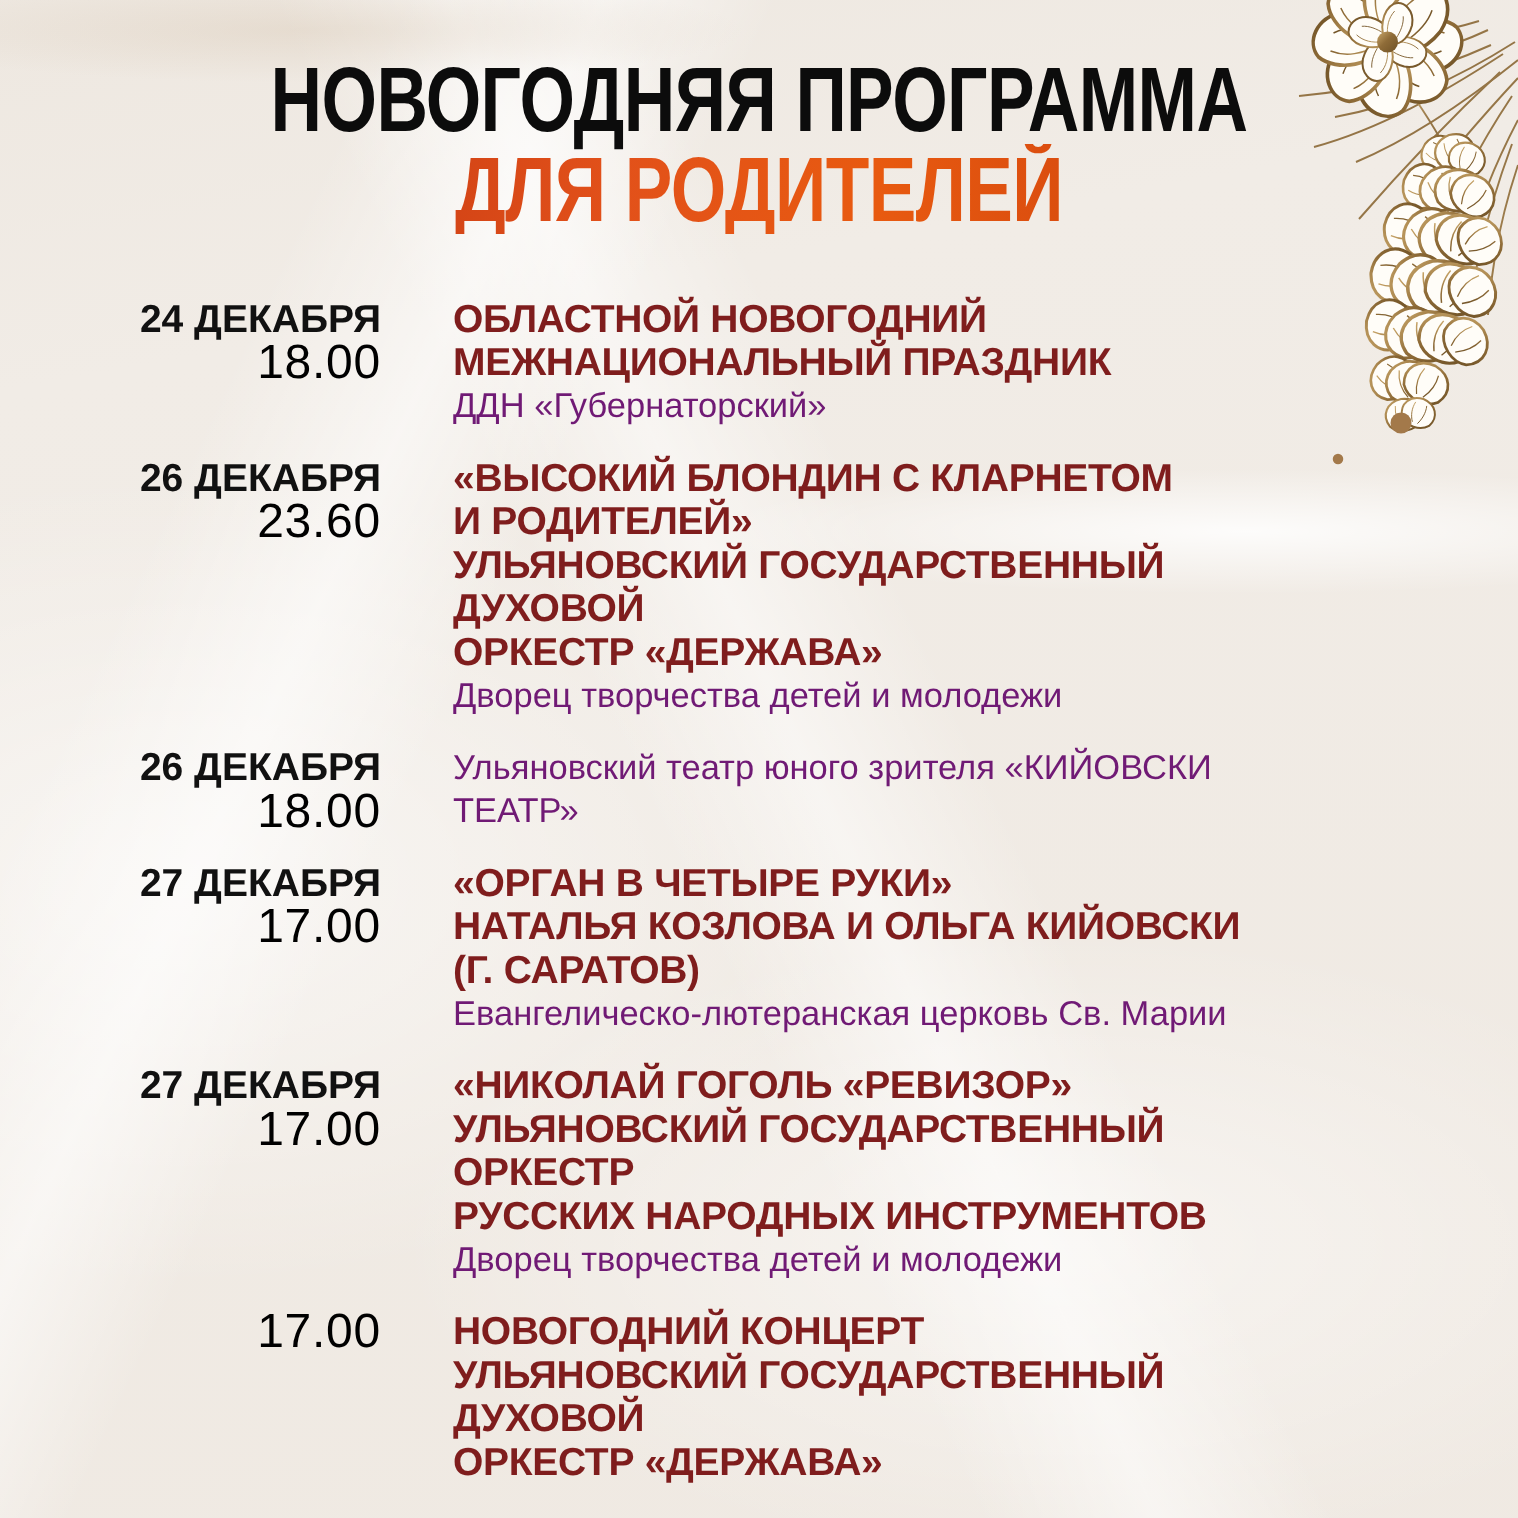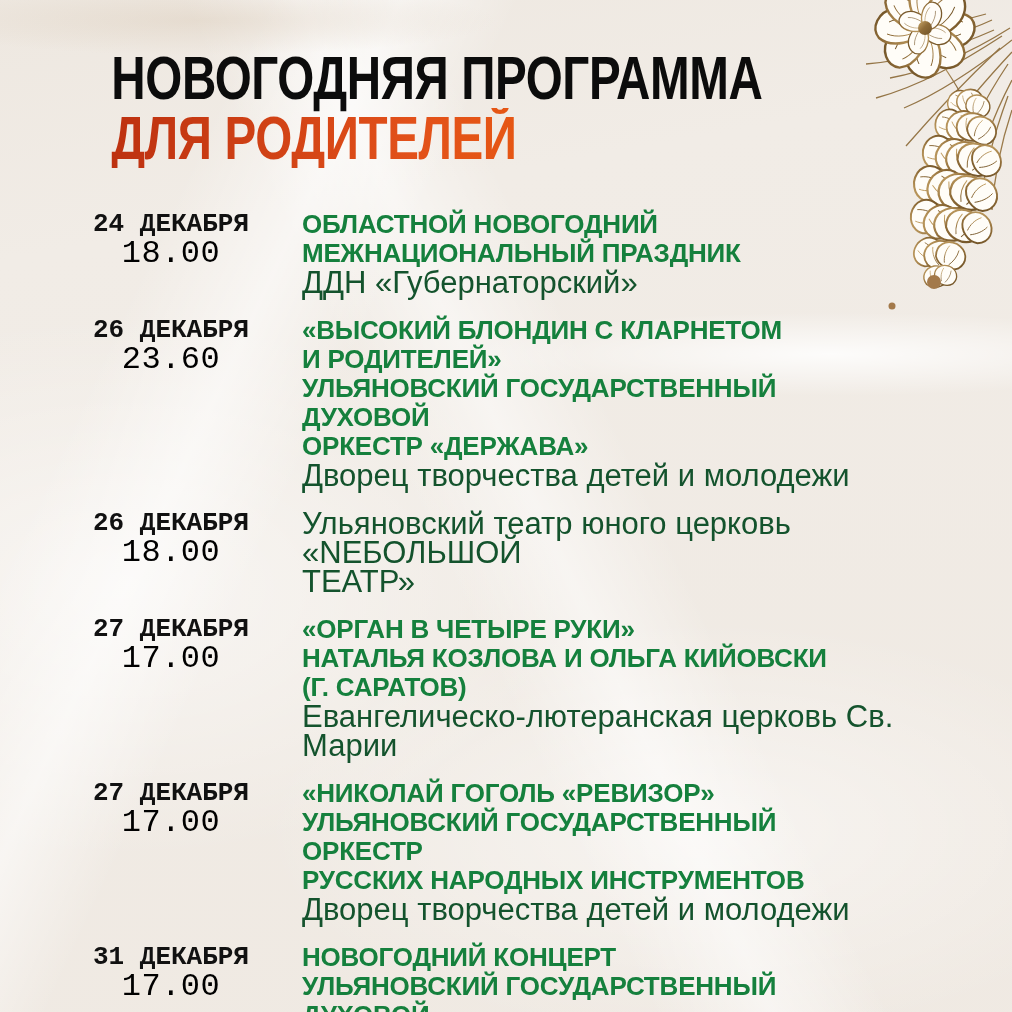--- a/index.html
+++ b/index.html
@@ -14,21 +14,21 @@
       linear-gradient(115deg, rgba(255,255,255,0) 18%, rgba(255,255,255,.55) 27%, rgba(255,255,255,0) 35%),
       linear-gradient(245deg, rgba(255,255,255,0) 40%, rgba(255,255,255,.5) 48%, rgba(255,255,255,0) 56%),
       radial-gradient(700px 420px at 12% 58%, rgba(255,255,255,.55), rgba(255,255,255,0) 65%),
       radial-gradient(640px 300px at 70% 82%, rgba(255,255,255,.5), rgba(255,255,255,0) 70%),
       linear-gradient(170deg, rgba(232,224,214,.35), rgba(255,255,255,0) 22%, rgba(236,228,219,.3) 90%);
     overflow:hidden;
   }
   .poster{ position:relative; width:1012px; height:1012px; }
 
   
-  .header{ padding-top:48px; text-align:left; position:relative; z-index:2; }
+  .header{ padding-top:36px; text-align:center; position:relative; z-index:2; }
   .title-line{
     display:block;
     font-weight:bold;
     font-size:61px;
     line-height:60px;
     letter-spacing:-.5px;
     transform:scaleX(.78);
     transform-origin:50% 50%;
     white-space:nowrap;
   }
@@ -39,29 +39,29 @@
       background:linear-gradient(90deg,#bd3110 0%,#e2511a 38%,#e85a10 60%,#c63a0e 100%);
       -webkit-background-clip:text;
       background-clip:text;
       color:transparent;
     }
   }
 
   
   .events{ margin-top:42px; padding-left:88px; width:900px; position:relative; z-index:2; }
   .event{ display:flex; gap:48px; margin-bottom:19px; }
-  .event-when{ flex:none; width:166px; text-align:center;font-family:Liberation Mono, monospace; }
+  .event-when{ flex:none; width:166px; text-align:right; }
   .event-date{ font-weight:bold; font-size:26px; line-height:29px; white-space:nowrap; color:#111; }
   .event-time{ font-size:32px; line-height:29px; letter-spacing:.5px; color:#000000; }
   .event-info{ flex:1; min-width:0; }
   .event-title{
     font-weight:bold; font-size:26px; line-height:29px;
-    letter-spacing:-.2px; color:#15803d; white-space:pre-line;
-  }
-  .event-venue{ font-size:31px; line-height:29px; color:#14532d; white-space:pre-line; }
+    letter-spacing:-.2px; color:#7f1d1d; white-space:pre-line;
+  }
+  .event-venue{ font-size:23px; line-height:29px; color:#701a75; white-space:pre-line; }
 
   
   .deco{ position:absolute; top:0; right:0; z-index:1; }
 </style>
 </head>
 <body>
 
 <div class="poster">
 
   <svg class="deco" width="170" height="330" viewBox="0 0 170 330" aria-hidden="true">
@@ -187,21 +187,21 @@
         <div class="event-venue">Дворец творчества детей и молодежи</div>
       </div>
     </div>
 
     <div class="event">
       <div class="event-when">
         <div class="event-date">26 ДЕКАБРЯ</div>
         <div class="event-time">18.00</div>
       </div>
       <div class="event-info">
-        <div class="event-venue">Ульяновский театр юного церковь «NЕБОЛЬШОЙ
+        <div class="event-venue">Ульяновский театр юного зрителя «КИЙОВСКИ
 ТЕАТР»</div>
       </div>
     </div>
 
     <div class="event">
       <div class="event-when">
         <div class="event-date">27 ДЕКАБРЯ</div>
         <div class="event-time">17.00</div>
       </div>
       <div class="event-info">
@@ -220,21 +220,20 @@
       <div class="event-info">
         <div class="event-title">«НИКОЛАЙ ГОГОЛЬ «РЕВИЗОР»
 УЛЬЯНОВСКИЙ ГОСУДАРСТВЕННЫЙ ОРКЕСТР
 РУССКИХ НАРОДНЫХ ИНСТРУМЕНТОВ</div>
         <div class="event-venue">Дворец творчества детей и молодежи</div>
       </div>
     </div>
 
     <div class="event">
       <div class="event-when">
-        <div class="event-date">31 ДЕКАБРЯ</div>
         <div class="event-time">17.00</div>
       </div>
       <div class="event-info">
         <div class="event-title">НОВОГОДНИЙ КОНЦЕРТ
 УЛЬЯНОВСКИЙ ГОСУДАРСТВЕННЫЙ ДУХОВОЙ
 ОРКЕСТР «ДЕРЖАВА»</div>
 
       </div>
     </div>
 

